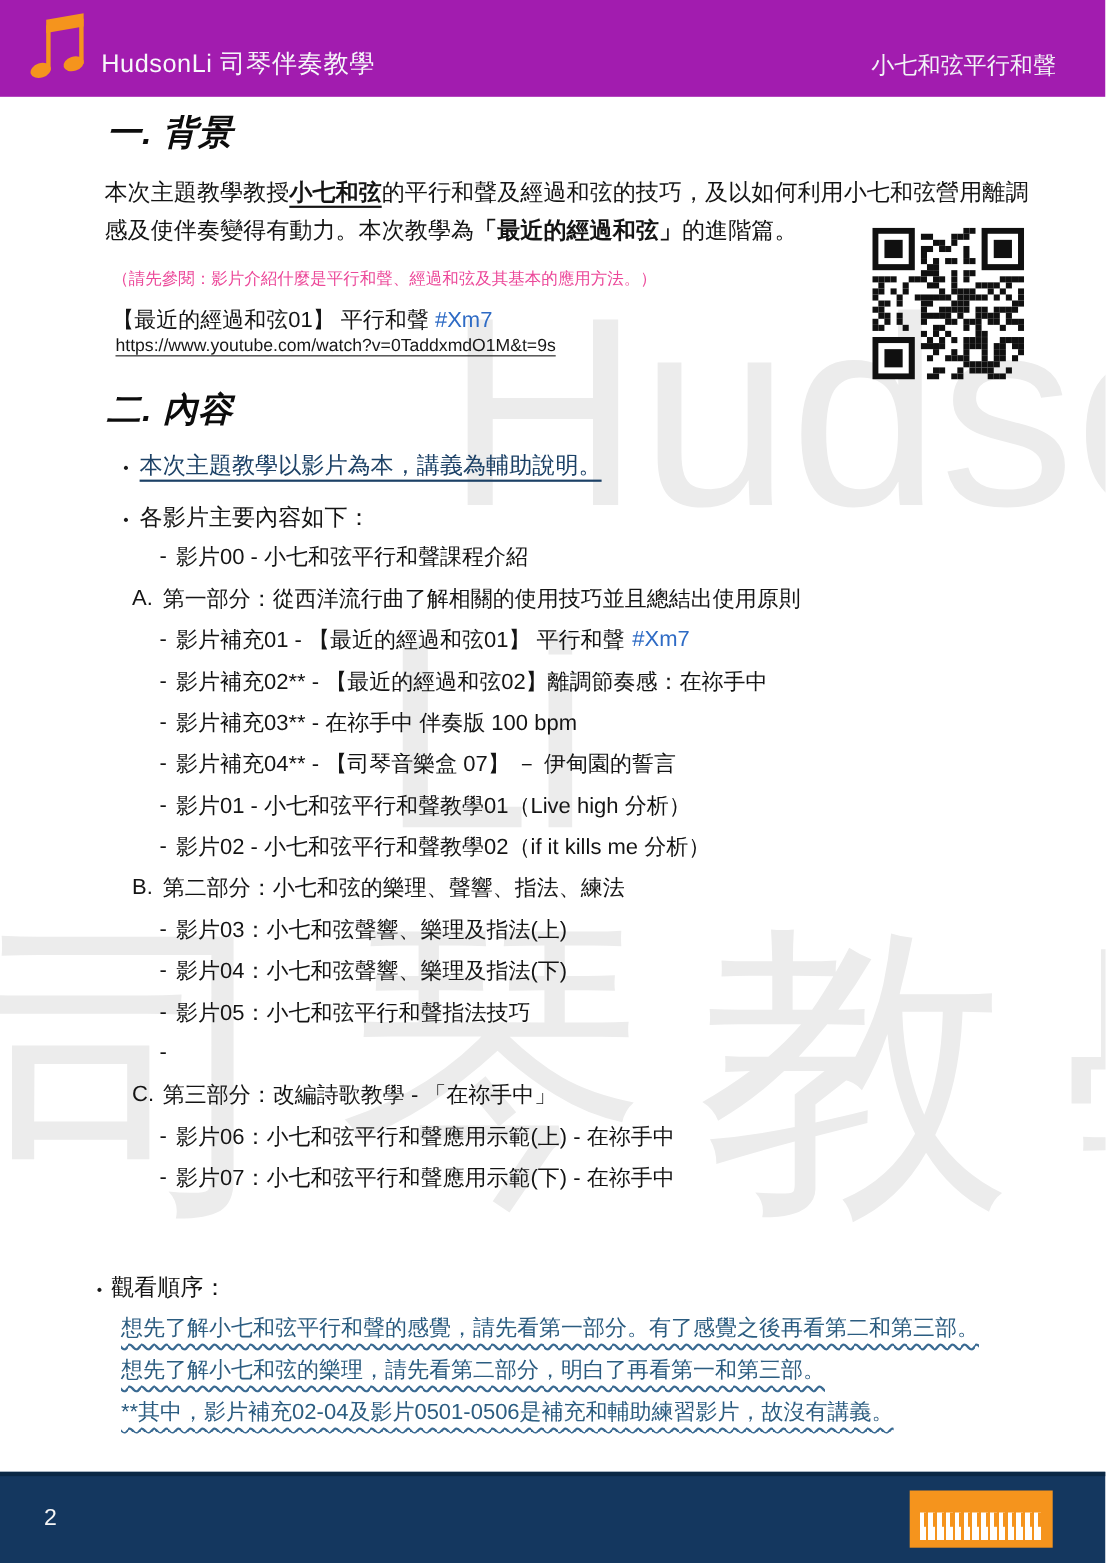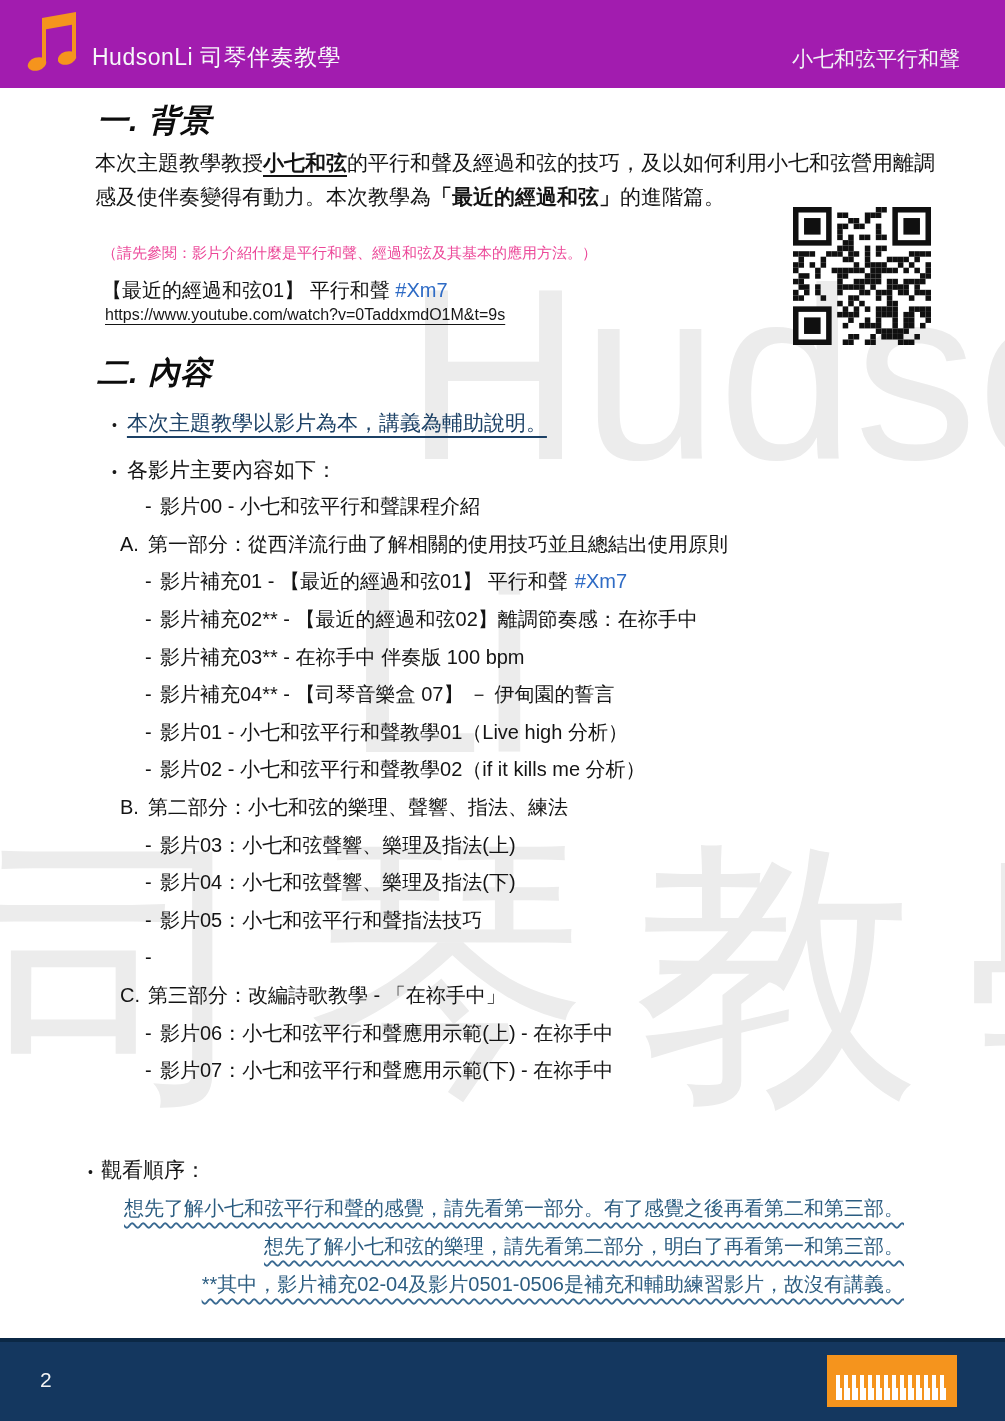--- a/index.html
+++ b/index.html
@@ -21,21 +21,21 @@
   .note-icon { position:absolute; left:27px; top:11px; width:52px; height:62px; }
   .brand { position:absolute; left:92px; top:42px; font-size:23px; color:#f7f8fa; letter-spacing:0.5px; }
   .topic { position:absolute; right:45px; top:45px; font-size:21px; color:#f2f4f7; }
 
   
   .content { position:absolute; inset:0; z-index:2; }
   .h-section { position:absolute; left:97px; font-size:31px; font-weight:700; color:#0c0c0c; letter-spacing:1px;font-style:italic; }
   .h-bg { top:100px; }
   .h-content { top:352px; }
 
-  .para { position:absolute; left:95px; top:146px; width:848px; font-size:21px; line-height:34px; color:#141414; }
+  .para { position:absolute; left:95px; top:159px; width:848px; font-size:21px; line-height:34px; color:#141414; }
   .em-ul { font-weight:700; text-decoration:underline; text-decoration-thickness:2px; text-underline-offset:5px; }
   .em-b  { font-weight:700; }
 
   .red-note  { position:absolute; left:102px; top:244px; font-size:15px; color:#ec4899; }
   .video-ref { position:absolute; left:102px; top:277px; font-size:20px; color:#141414; }
   .blue { color:#2e6bc5; }
   .yt-link { position:absolute; left:105px; top:306px; font-size:16px; color:#161616;
              text-decoration:underline; text-underline-offset:4px; cursor:pointer; }
 
   .qr { position:absolute; left:793px; top:207px; width:138px; height:138px; }
@@ -49,21 +49,21 @@
   .list { position:absolute; left:120px; top:488px; }
   .li { display:flex; height:37.6px; align-items:center; font-size:20px; color:#141414; }
   .li-label { flex:none; }
   .li.dash   { padding-left:25px; }
   .li.dash .li-label   { width:15px; }
   .li.letter .li-label { width:28px; }
   .li-suffix { color:#2e6bc5; margin-left:7px; }
 
   .watch { position:absolute; left:88px; top:1156px; }
   .watch-heading { display:flex; gap:8px; font-size:21px; color:#141414; align-items:baseline; }
-  .watch-lines { margin-top:5px; margin-left:36px;text-align:right; }
+  .watch-lines { margin-top:5px; margin-left:22px; }
   .watch-line { font-size:20px; color:#2b5c80; line-height:38px;
                 text-decoration:underline; text-decoration-style:wavy;
                 text-decoration-color:#3a6a92; text-decoration-thickness:2px;
                 text-underline-offset:7px; }
 
   
   .footer { position:absolute; left:0; bottom:0; width:100%; height:83px; background:#14375f;
             border-top:4px solid #0b2845; box-sizing:border-box; z-index:3; }
   .page-num { position:absolute; left:40px; top:26px; font-size:21px; color:#f5f5f5; }
   .piano { position:absolute; right:48px; top:13px; width:130px; height:52px; background:#f5941d; }

